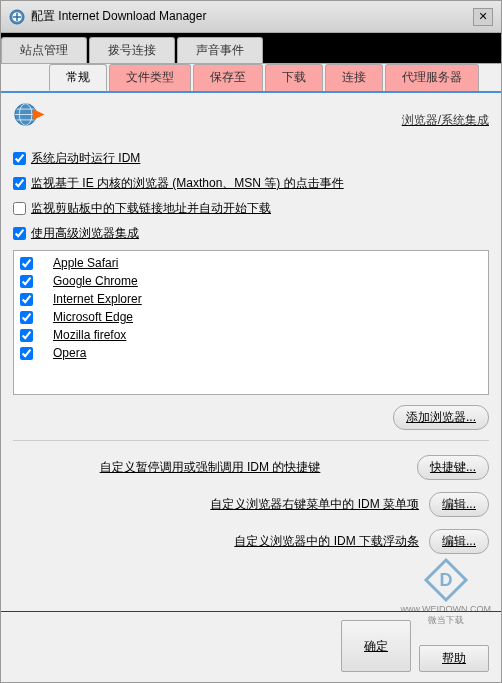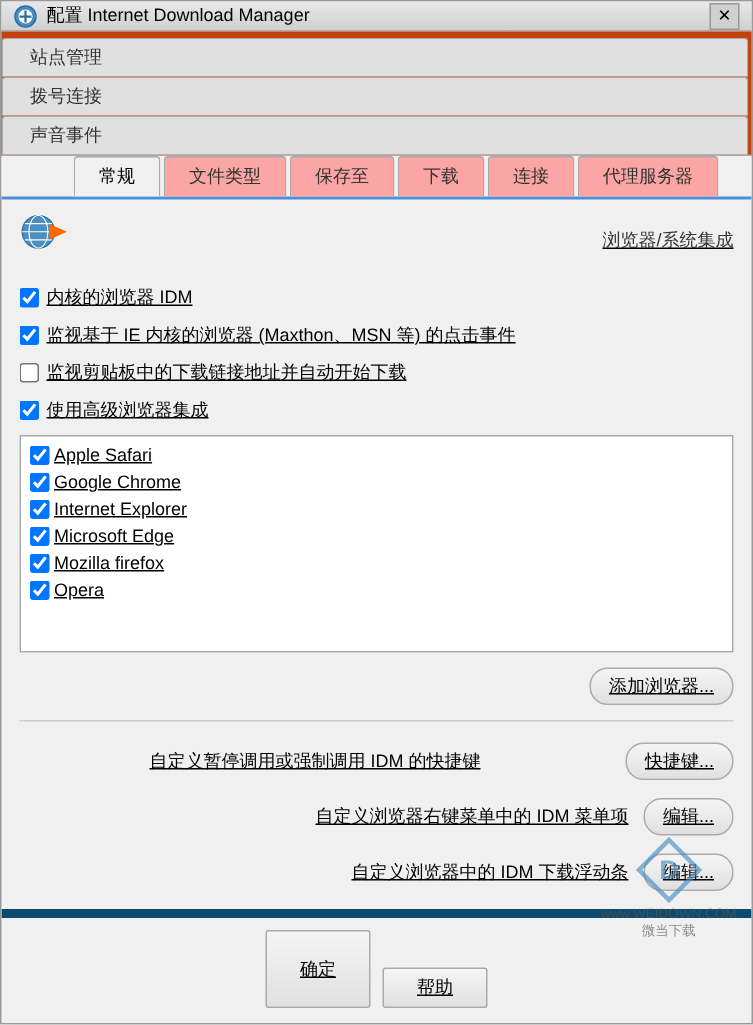--- a/index.html
+++ b/index.html
@@ -18,21 +18,21 @@
       width: 502px;
       height: 683px;
       background: #f0f0f0;
       border: 1px solid #999;
       box-shadow: 2px 2px 8px rgba(0,0,0,0.3);
       display: flex;
       flex-direction: column;
     }
     .title-bar {
       background: linear-gradient(to bottom, #e8e8e8, #d0d0d0);
-      height: 20px;
+      height: 32px;
       display: flex;
       align-items: center;
       padding: 0 8px;
       border-bottom: 1px solid #aaa;
       flex-shrink: 0;
     }
     .title-bar-icon {
       width: 16px;
       height: 16px;
       margin-right: 6px;
@@ -51,26 +51,25 @@
       background: #d0d0d0;
       border: 1px solid #999;
       display: flex;
       align-items: center;
       justify-content: center;
       cursor: pointer;
       font-size: 11px;
     }
     .tab-row-top {
       display: flex;
-      background: #c2410c;
+      background: #000000;
       border-bottom: 1px solid #aaa;
       padding-top: 4px;
       padding-left: 0;
       flex-shrink: 0;
-      flex-direction: column;
     }
     .tab-row-bottom {
       display: flex;
       background: #f0f0f0;
       border-bottom: 2px solid #4a90d9;
       flex-shrink: 0;
     }
     .tab {
       padding: 4px 18px;
       border: 1px solid #aaa;
@@ -143,21 +142,21 @@
       background: #fff;
       min-height: 145px;
       padding: 4px;
       display: flex;
       flex-direction: column;
       gap: 2px;
     }
     .browser-item {
       display: flex;
       align-items: center;
-      gap: 3px;
+      gap: 20px;
       padding: 1px 2px;
     }
     .browser-item input[type="checkbox"] {
       width: 13px;
       height: 13px;
       cursor: pointer;
     }
     .browser-item-label {
       font-size: 12px;
       color: #000;
@@ -212,24 +211,24 @@
     }
     .floating-bar-desc {
       font-size: 12px;
       color: #000;
       flex: 1;
       text-align: right;
       padding-right: 10px;
     }
     .bottom-buttons {
       display: flex;
-      justify-content: center;
+      justify-content: flex-end;
       gap: 8px;
       padding: 8px 12px 10px 12px;
-      border-top: 6px solid #0c4a6e;
+      border-top: 1px solid #0c4a6e;
       flex-shrink: 0;
     }
     .btn-ok {
       padding: 4px 20px;
       background: linear-gradient(to bottom, #f5f5f5, #e0e0e0);
       border: 1px solid #aaa;
       border-radius: 2px;
       cursor: pointer;
       font-size: 12px;
       color: #000;
@@ -314,21 +313,21 @@
 
             <polygon points="22,20 35,14 22,8" fill="#ff6600"></polygon>
             <rect x="22" y="12" width="8" height="4" fill="#ff6600"></rect>
           </svg>
         </div>
         <div class="browser-integration-label">浏览器/系统集成</div>
       </div>
 
       <div class="checkbox-row">
         <input type="checkbox" id="cb_autostart" checked="" style="">
-        <label class="checkbox-label" for="cb_autostart">内核的浏览器 IDM</label>
+        <label class="checkbox-label" for="cb_autostart">系统启动时运行 IDM</label>
       </div>
       <div class="checkbox-row">
         <input type="checkbox" id="cb_monitor_ie" checked="" style="">
         <label class="checkbox-label" for="cb_monitor_ie">监视基于 IE 内核的浏览器 (Maxthon、MSN 等) 的点击事件</label>
       </div>
       <div class="checkbox-row">
         <input type="checkbox" id="cb_clipboard" style="">
         <label class="checkbox-label" for="cb_clipboard">监视剪贴板中的下载链接地址并自动开始下载</label>
       </div>
       <div class="checkbox-row">

